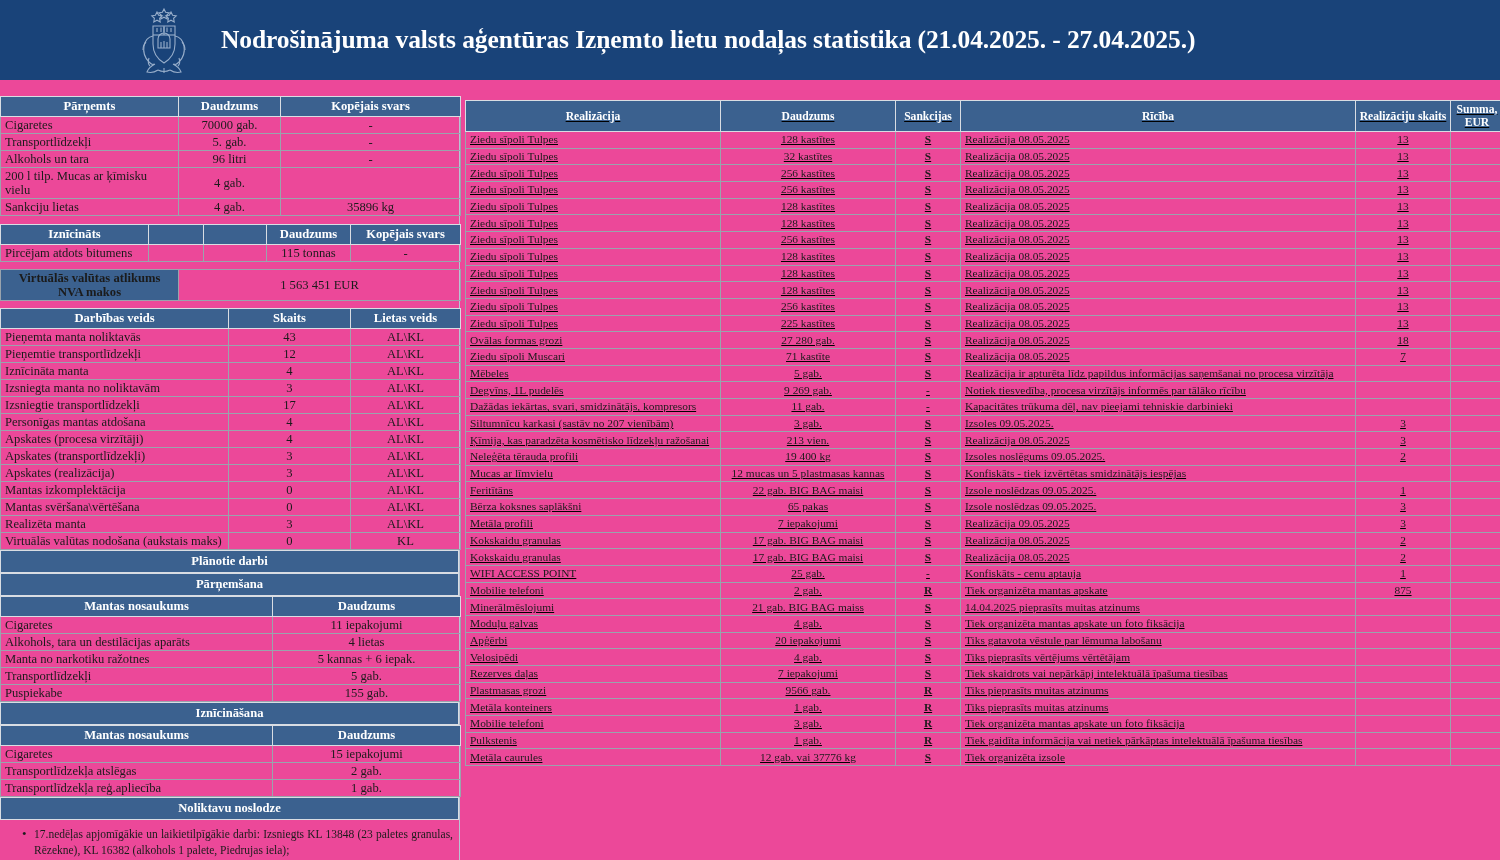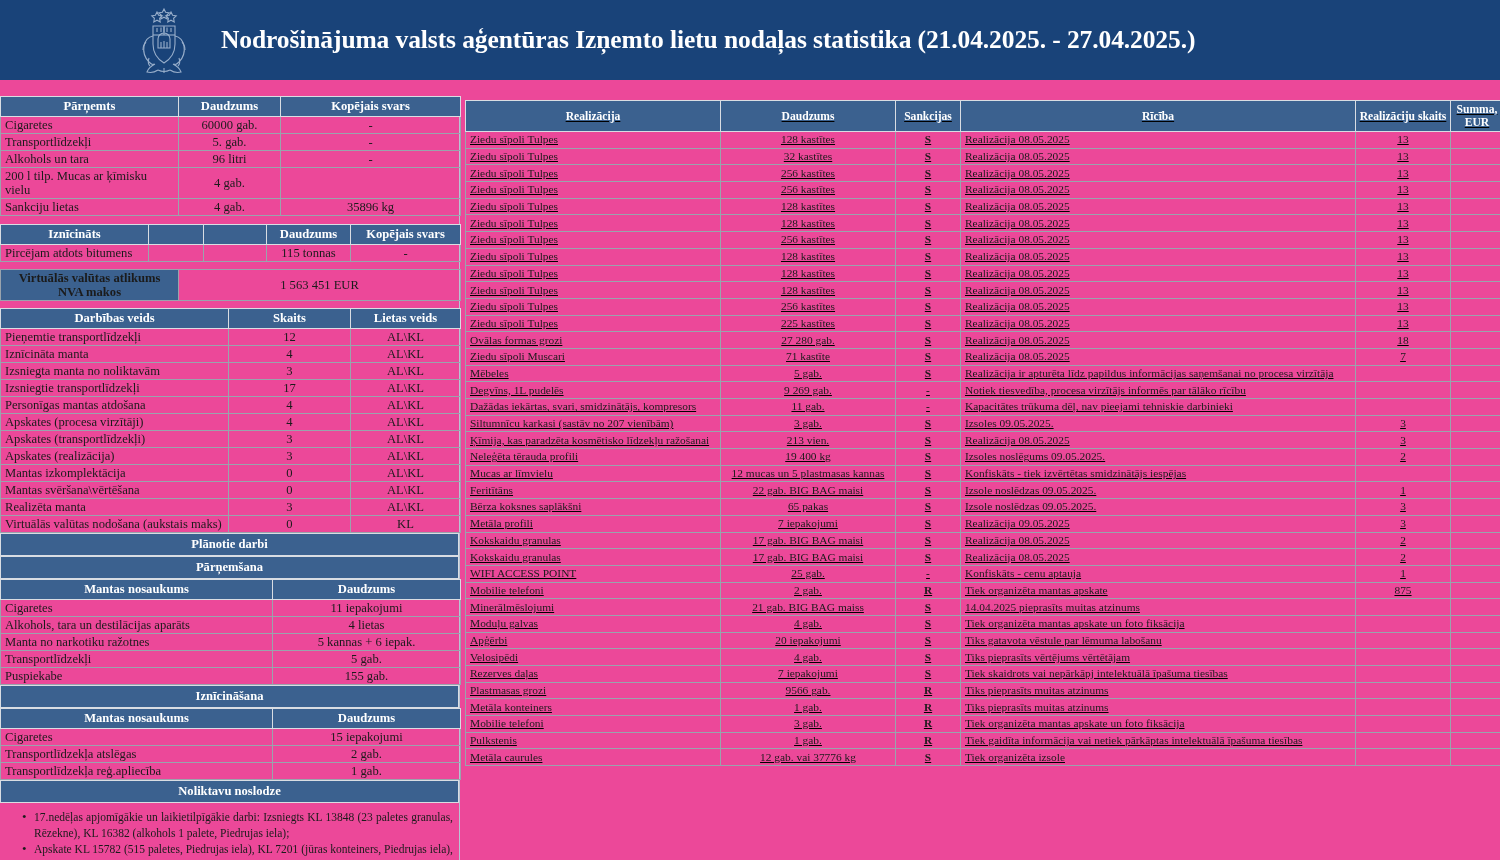--- a/index.html
+++ b/index.html
@@ -189,21 +189,21 @@
         <thead>
             <tr>
           <th>Pārņemts</th>
           <th>Daudzums</th>
           <th>Kopējais svars</th>
         </tr>
           </thead>
         <tbody>
             <tr>
               <td class="l">Cigaretes</td>
-              <td class="c">60000 gab.</td>
+              <td class="c">70000 gab.</td>
               <td class="c">-</td>
             </tr>
             <tr>
               <td class="l">Transportlīdzekļi</td>
               <td class="c">5. gab.</td>
               <td class="c">-</td>
             </tr>
             <tr>
               <td class="l">Alkohols un tara</td>
               <td class="c">96 litri</td>
@@ -276,20 +276,25 @@
             <col style="width:110px">
           </colgroup>
         <thead>
             <tr>
           <th>Darbības veids</th>
           <th>Skaits</th>
           <th>Lietas veids</th>
         </tr>
           </thead>
         <tbody>
+            <tr>
+              <td class="l">Pieņemta manta noliktavās</td>
+              <td class="c">43</td>
+              <td class="c">AL\KL</td>
+            </tr>
             <tr>
               <td class="l">Pieņemtie transportlīdzekļi</td>
               <td class="c">12</td>
               <td class="c">AL\KL</td>
             </tr>
             <tr>
               <td class="l">Iznīcināta manta</td>
               <td class="c">4</td>
               <td class="c">AL\KL</td>
             </tr>

